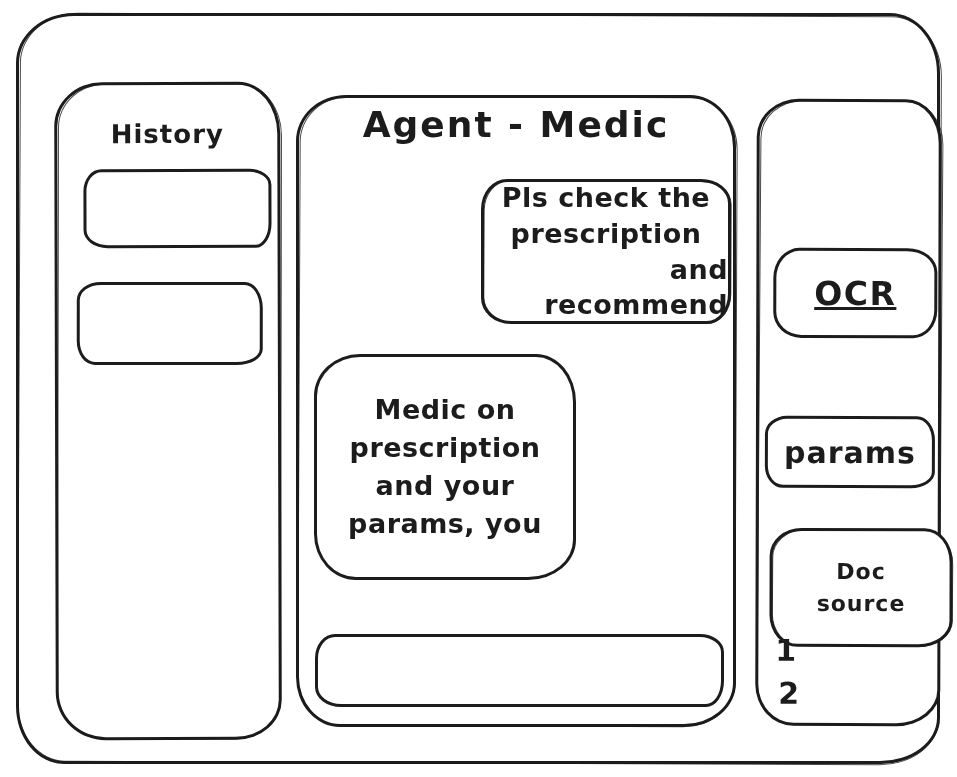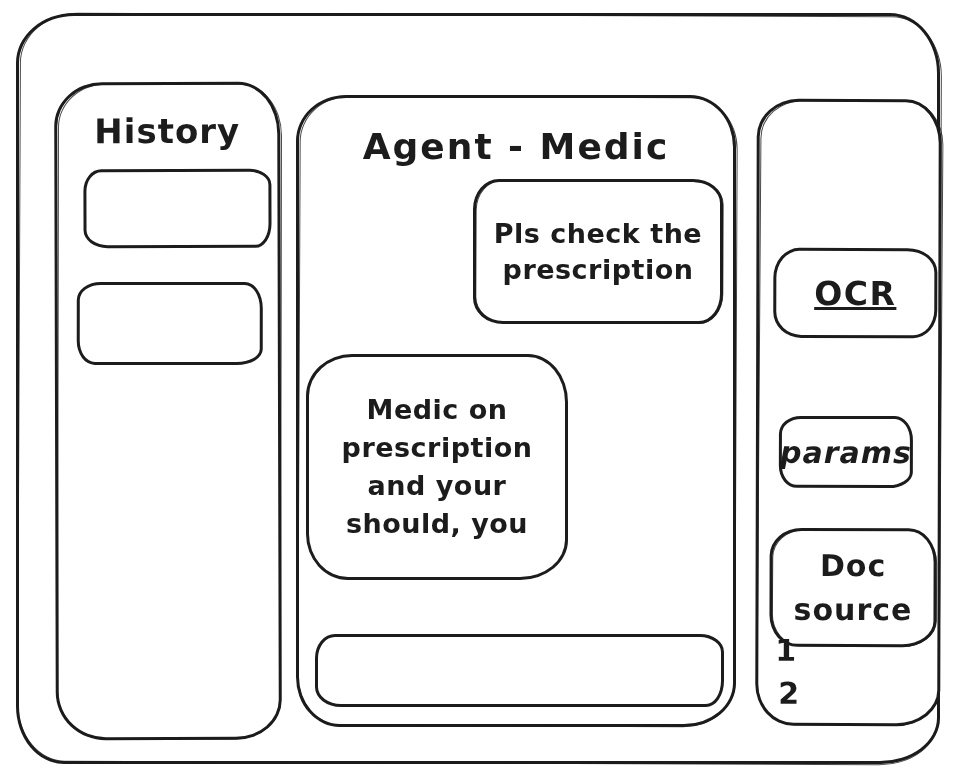--- a/index.html
+++ b/index.html
@@ -41,24 +41,24 @@
     border-radius:58px 50px 60px 48px / 50px 60px 46px 58px;
   }
 
   
   .history{
     left:36px;top:66px;width:226px;height:658px;
     border-radius:48px 42px 46px 50px / 44px 52px 40px 48px;
     transform:rotate(-0.15deg);
   }
   .history .title{
-    margin:0;
+    margin:8px;
     padding-top:26px;
     text-align:center;
-    font-size:34px;
+    font-size:26px;
     font-weight:bold;
     letter-spacing:1px;
   }
   .hist-item{
     position:absolute;
     border:3px solid var(--ink);
     background:var(--paper);
   }
   .hist-item.one{
     left:26px;top:84px;width:188px;height:79px;
@@ -70,39 +70,40 @@
     transform:rotate(0.2deg);
   }
 
   
   .chat{
     left:277px;top:79px;width:440px;height:632px;
     border-radius:50px 46px 52px 44px / 46px 52px 44px 50px;
   }
   .chat .title{
     margin:0;
-    padding-top:28px;
+    padding-top:6px;
     text-align:center;
     font-size:36px;
     font-weight:bold;
     letter-spacing:2px;
   }
   .bubble{
     position:absolute;
     border:3px solid var(--ink);
     background:var(--paper);
     display:flex;
     flex-direction:column;
     justify-content:center;
     align-items:center;
     text-align:right;
     font-size:27px;
     font-weight:bold;
     line-height:1.32;
     letter-spacing:.5px;
+    margin-left:8px;
   }
   .bubble.user{
     left:174px;top:81px;width:250px;height:145px;
     border-radius:26px 30px 24px 30px / 30px 24px 30px 26px;
   }
   .bubble.agent{
     left:7px;top:256px;width:262px;height:226px;
     border-radius:46px 40px 48px 42px / 42px 48px 40px 46px;
     line-height:1.4;
   }
@@ -147,30 +148,29 @@
     font-size:34px;
     font-style:italic;
   }
   .tool-btn.ocr{
     left:14px;top:146px;width:164px;height:90px;
     border-radius:26px 30px 24px 28px / 30px 24px 28px 26px;
     font-size:33px;
     text-decoration:underline;
   }
   .tool-btn.params{
-    left:20px;top:314px;width:134px;height:72px;
+    left:6px;top:314px;width:170px;height:72px;
     border-radius:22px 18px 24px 18px / 18px 24px 16px 22px;
     font-size:30px;
     letter-spacing:1px;
-    font-style:italic;
   }
   .tool-btn.doc{
-    left:11px;top:426px;width:167px;height:119px;
+    left:11px;top:426px;width:183px;height:119px;
     border-radius:32px 28px 34px 28px / 28px 34px 26px 32px;
-    font-size:30px;
+    font-size:22px;
     line-height:1.45;
     letter-spacing:1px;
   }
   .doc-num{
     position:absolute;
     font-size:30px;
     font-weight:bold;
     cursor:pointer;
   }
   .doc-num.n1{left:17px;top:531px;}
@@ -188,27 +188,28 @@
       <div class="hist-item one"></div>
       <div class="hist-item two"></div>
     </aside>
 
     <main class="sk chat dbl">
       <h1 class="title">Agent - Medic</h1>
 
       <div class="bubble user dbl">
         <span class="line">Pls check the</span>
         <span class="line">prescription</span>
+        <span class="line">and recommend</span>
       </div>
 
       <div class="bubble agent">
         <span class="line">Medic on</span>
         <span class="line">prescription</span>
         <span class="line">and your</span>
-        <span class="line">should, you</span>
+        <span class="line">params, you</span>
       </div>
 
       <input class="chat-input" type="text" placeholder="" style="">
     </main>
 
     <aside class="sk tools dbl">
       <button class="tool-btn ocr">OCR</button>
       <button class="tool-btn params">params</button>
       <button class="tool-btn doc dbl">
         <span class="line">Doc</span>

